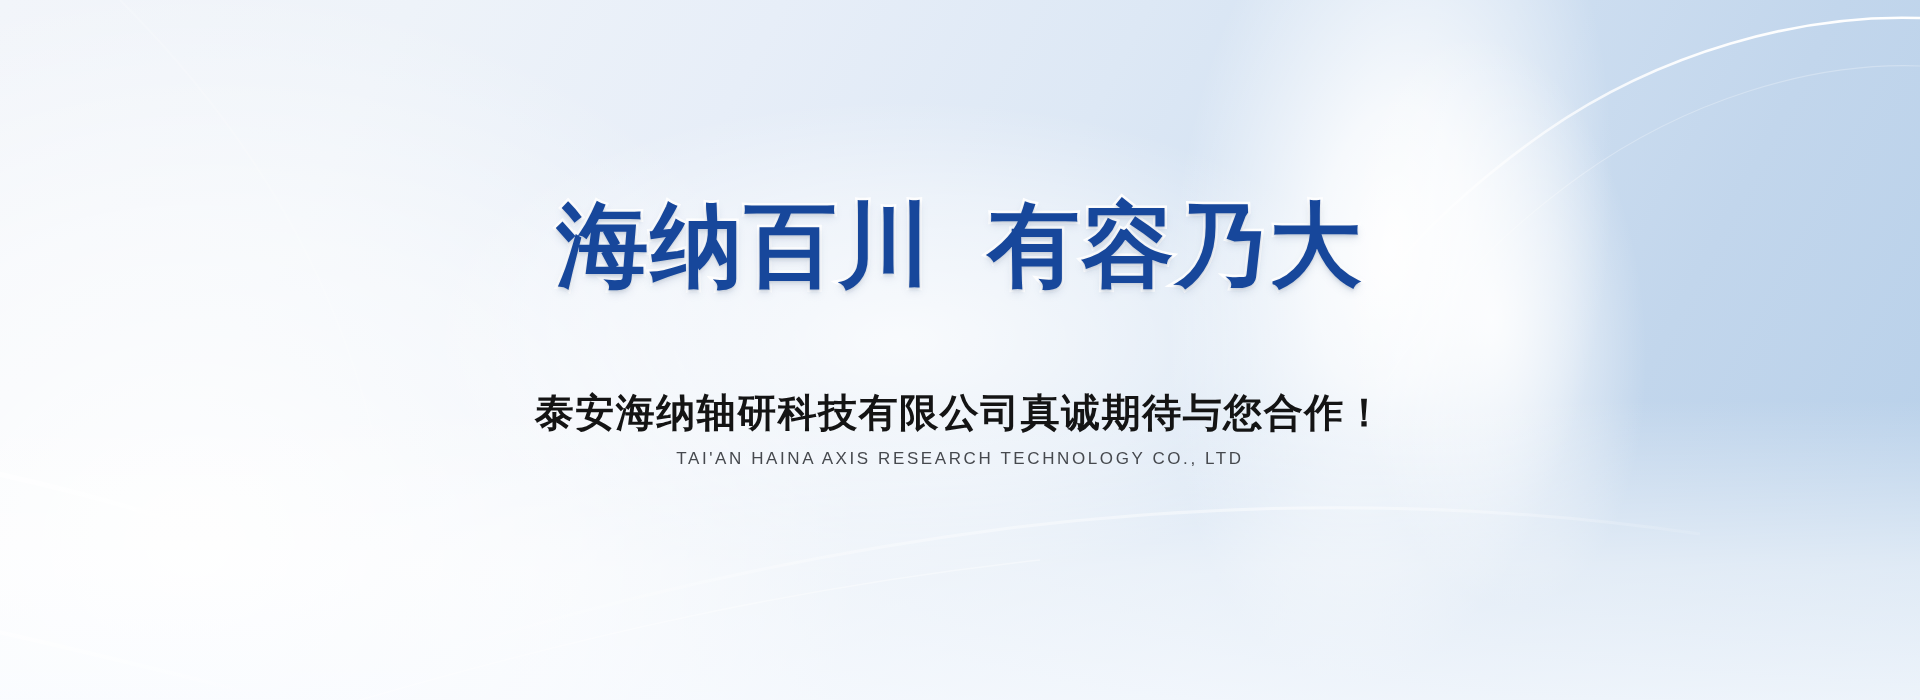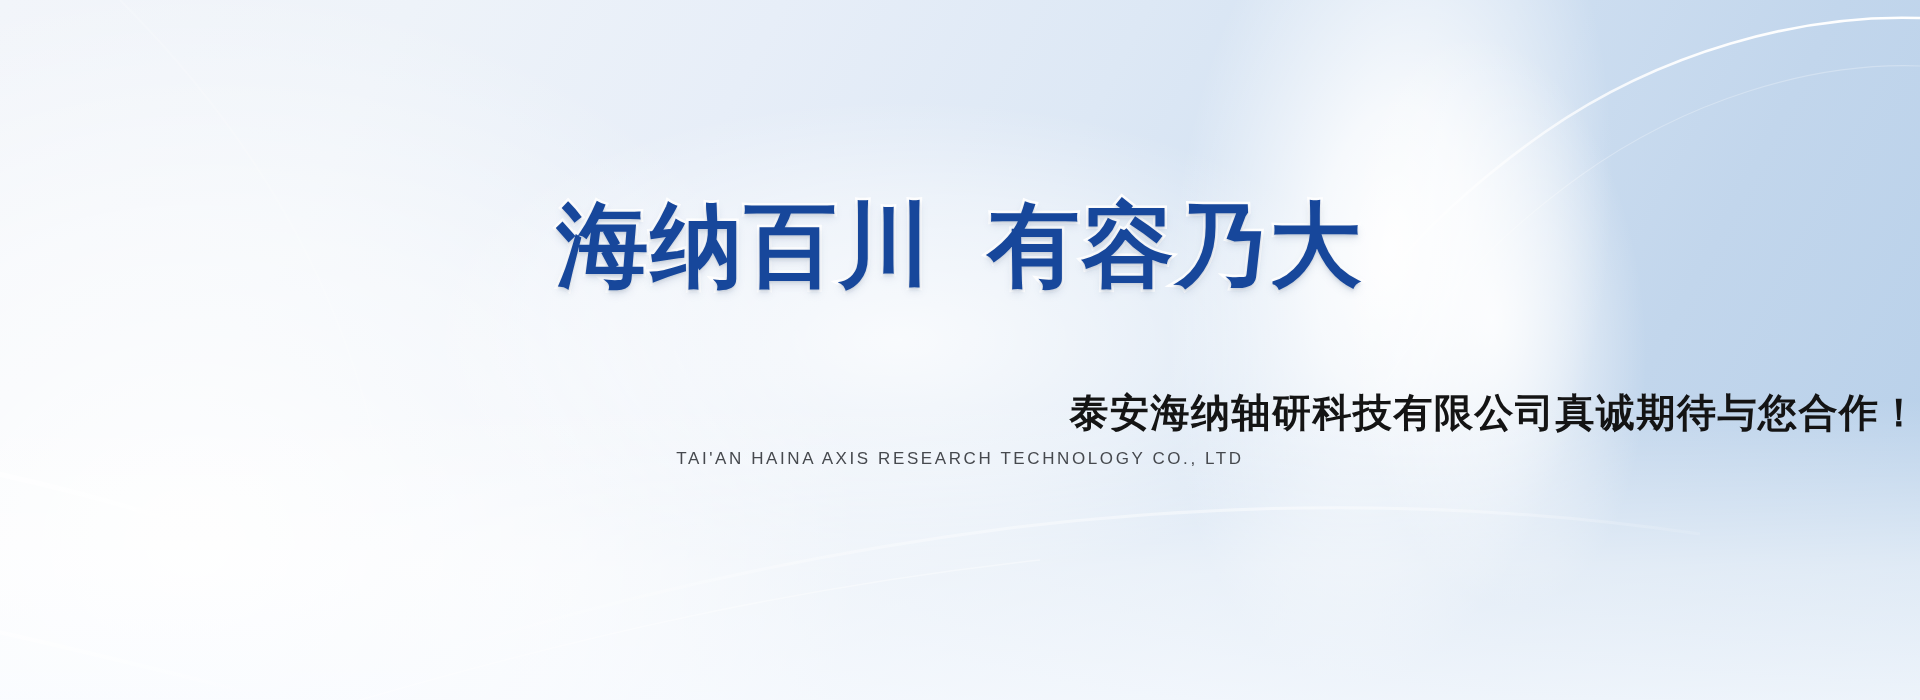--- a/index.html
+++ b/index.html
@@ -141,21 +141,20 @@
   .sub-cn {
     position: absolute;
     left: 0;
     top: 388px;
     width: 1920px;
     font-size: 39px;
     font-weight: 700;
     letter-spacing: 1.5px;
     color: #141414;
     line-height: 1.3;
-    text-align: right;
   }
 
   .sub-en {
     position: absolute;
     left: 0;
     top: 446px;
     width: 1920px;
     font-size: 17px;
     font-weight: 400;
     letter-spacing: 2.6px;

